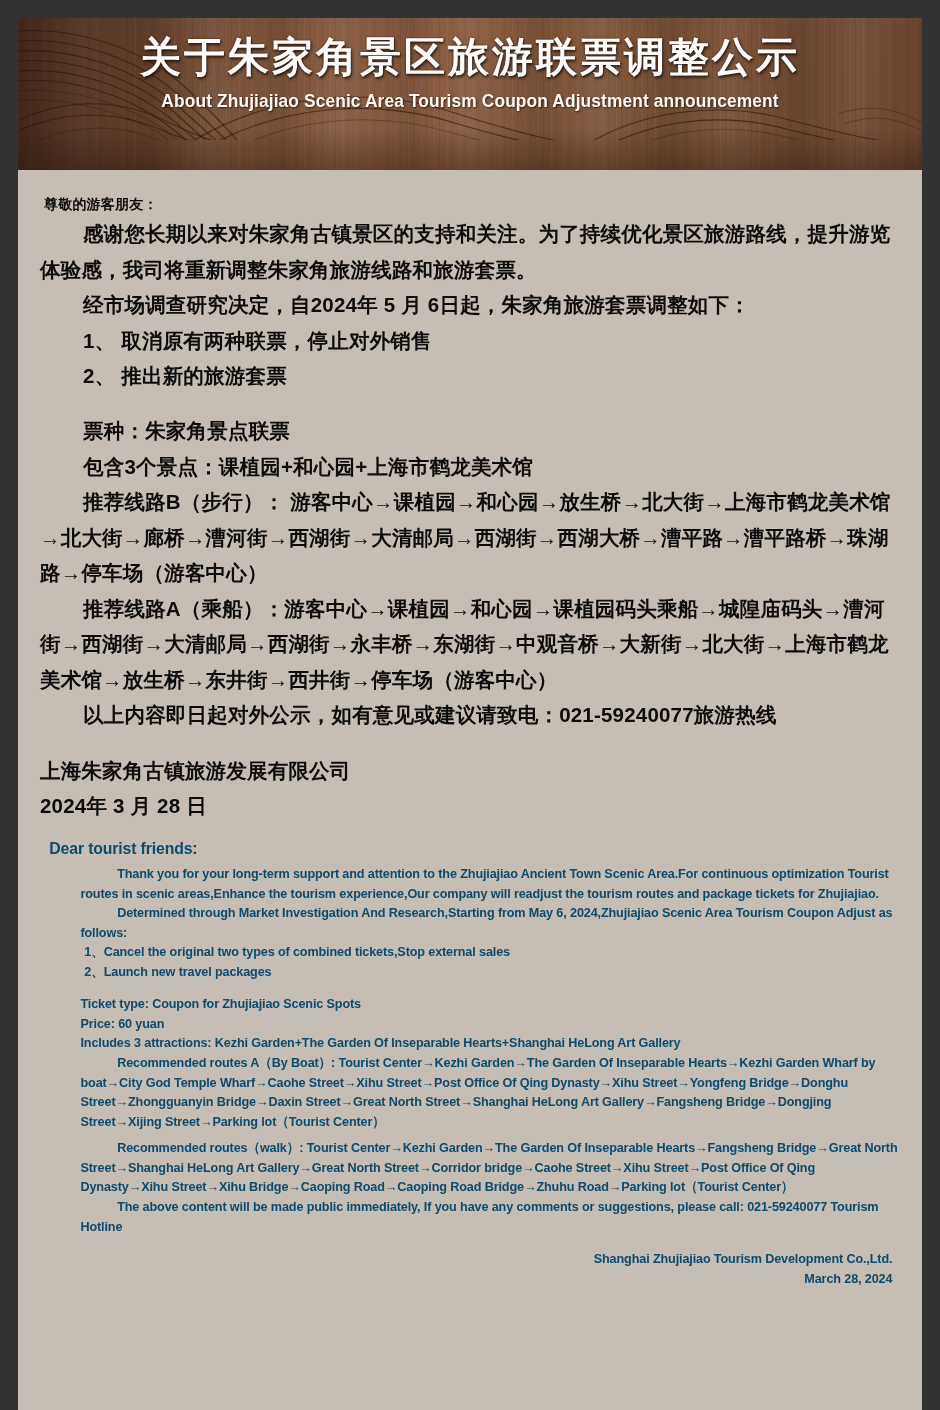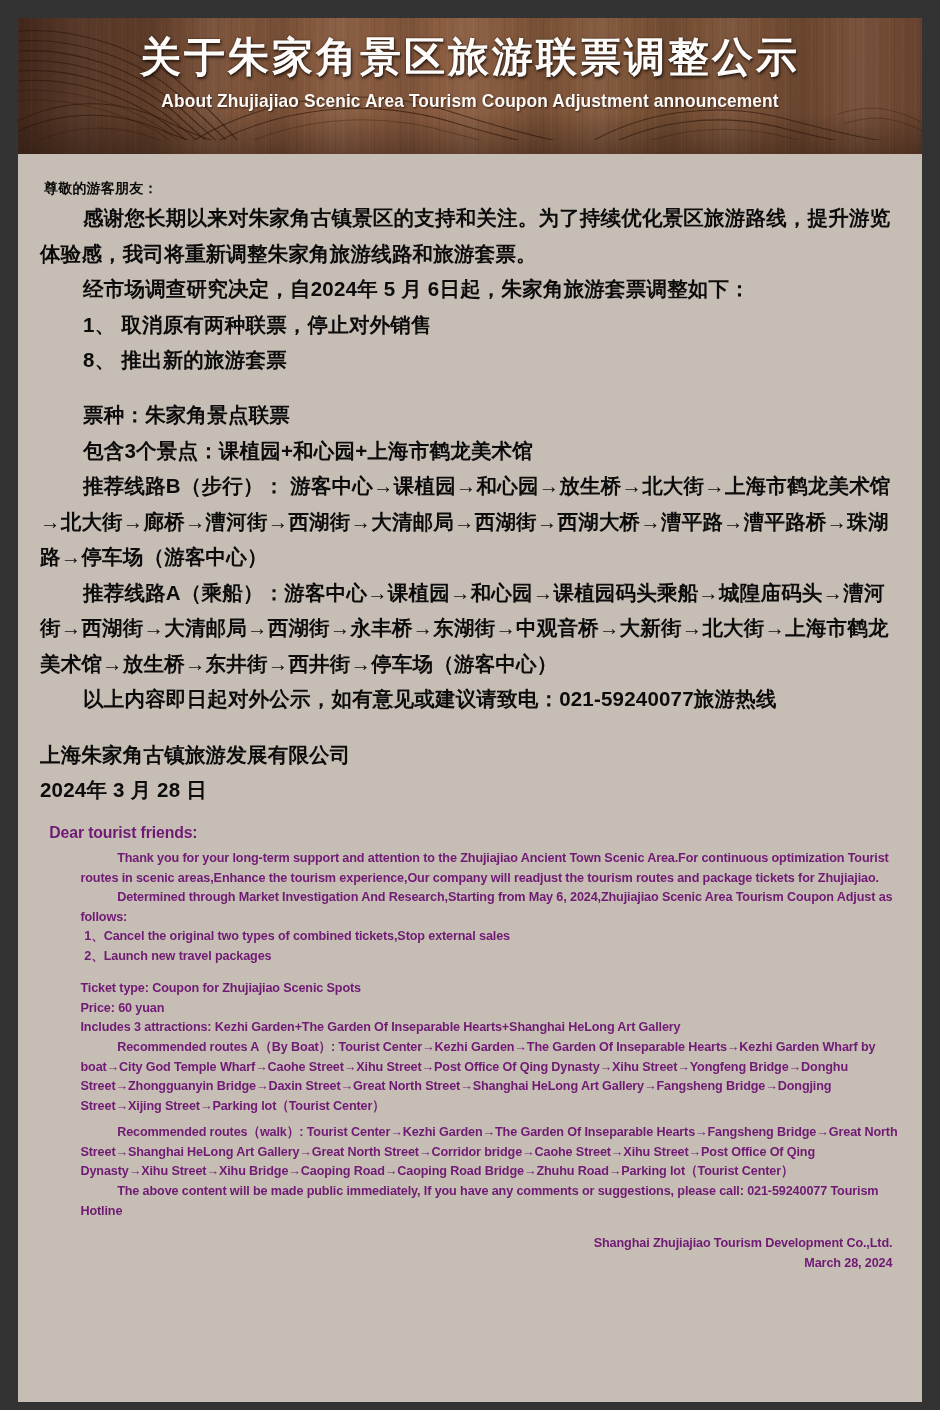--- a/index.html
+++ b/index.html
@@ -18,21 +18,21 @@
     height: 1410px;
     background: #333333;
     padding: 18px 18px 22px 18px;
     overflow: hidden;
   }
 
   
   .header {
     position: relative;
     width: 904px;
-    height: 136px;
+    height: 152px;
     overflow: hidden;
     background:
       repeating-linear-gradient(90deg,
         rgba(255,255,255,0.045) 0px,
         rgba(255,255,255,0.045) 1px,
         rgba(0,0,0,0.00) 1px,
         rgba(0,0,0,0.00) 5px,
         rgba(0,0,0,0.07) 5px,
         rgba(0,0,0,0.07) 6px,
         rgba(0,0,0,0.00) 6px,
@@ -114,21 +114,21 @@
   .cn .pad  { padding-left: 2.1em; }
   .cn .gap  { height: 20px; }
   .cn .sign { padding-right: 12px; }
 
   .cn-routes { }
   .cn-routes .rt { text-indent: 2.1em; }
 
   
   .en {
     margin-top: 14px;
-    color: #701a75;
+    color: #0c4a6e;
     font-family: "Liberation Sans", "DejaVu Sans", sans-serif;
     font-weight: bold;
     font-size: 13.6px;
     line-height: 1.44;
     transform-origin: left top;
     letter-spacing: -0.15px;
   }
   .en .scale { display: block; transform: scaleX(0.93); transform-origin: left top; width: 107.5%; }
   .en h2 {
     font-size: 17px;
@@ -191,21 +191,21 @@
     <div class="cn">
 
       <p class="salute">尊敬的游客朋友：</p>
 
       <p class="ind">感谢您长期以来对朱家角古镇景区的支持和关注。为了持续优化景区旅游路线，提升游览体验感，我司将重新调整朱家角旅游线路和旅游套票。</p>
 
       <p class="ind">经市场调查研究决定，自2024年 5 月 6日起，朱家角旅游套票调整如下：</p>
 
       <p class="pad">1、 取消原有两种联票，停止对外销售</p>
 
-      <p class="pad">8、 推出新的旅游套票</p>
+      <p class="pad">2、 推出新的旅游套票</p>
 
       <div class="gap"></div>
 
       <p class="pad">票种：朱家角景点联票</p>
 
 
       <p class="pad">包含3个景点：课植园+和心园+上海市鹤龙美术馆</p>
 
       <div class="cn-routes">
         <p class="rt">推荐线路B（步行）： 游客中心→课植园→和心园→放生桥→北大街→上海市鹤龙美术馆→北大街→廊桥→漕河街→西湖街→大清邮局→西湖街→西湖大桥→漕平路→漕平路桥→珠湖路→停车场（游客中心）</p>

